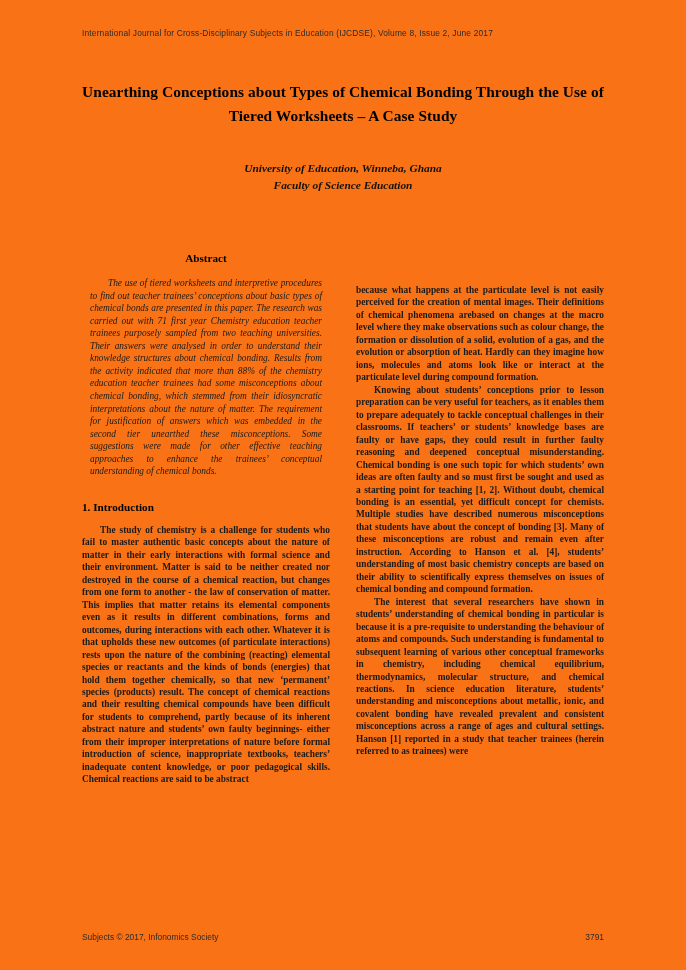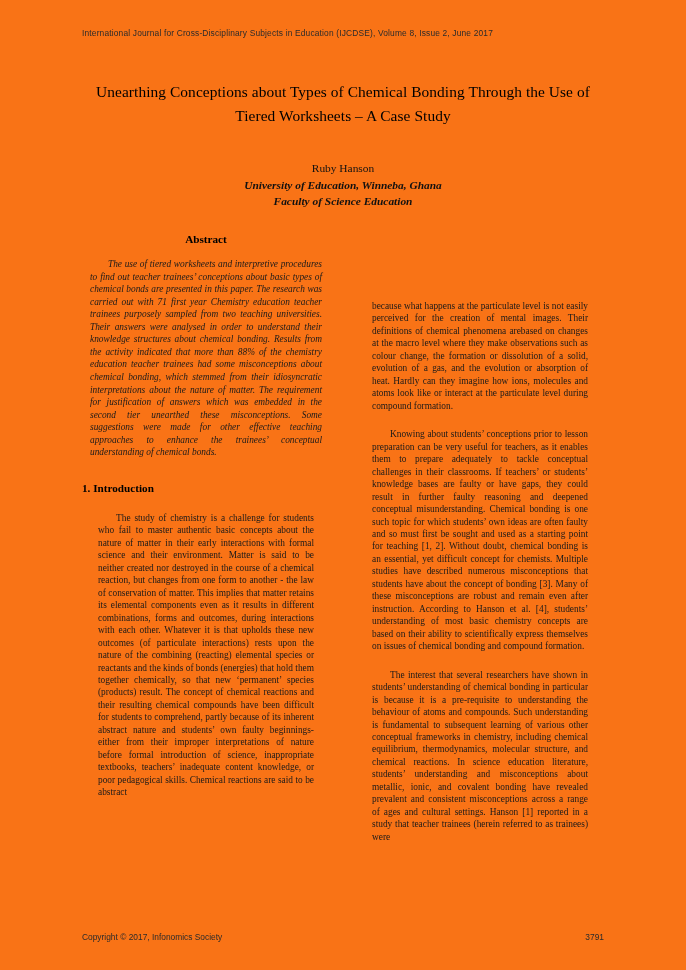--- a/index.html
+++ b/index.html
@@ -39,21 +39,21 @@
   
   .title-block {
     position: absolute;
     top: 80px;
     left: 78px;
     right: 78px;
     text-align: center;
   }
   .paper-title {
     font-family: "Liberation Serif", serif;
-    font-weight: normal;
+    font-weight: bold;
     font-size: 15.4px;
     line-height: 1.55;
     color: #000000;
     margin: 0;
     letter-spacing: 0.005em;
   }
 
   
   .author-block {
     position: absolute;
@@ -70,21 +70,21 @@
   .author-affil {
     font-size: 11.4px;
     font-style: italic;
     font-weight: bold;
     color: #111111;
   }
 
   
   .col {
     position: absolute;
-    top: 232px;
+    top: 251px;
     width: 248px;
     font-size: 9.35px;
     line-height: 1.335;
     text-align: justify;
     text-justify: inter-word;
     color: #1a1a1a;
   }
   .col-left  { left: 82px; }
   .col-right { left: 356px; top: 284px; width: 248px; }
 
@@ -104,23 +104,24 @@
   }
   .abstract-body {
     font-style: italic;
     font-size: 9.35px;
     line-height: 1.345;
     text-align: justify;
     margin: 8px;
     text-indent: 18px;
   }
   p.body-par {
-    margin: 16px;
+    margin: 0;
     text-indent: 18px;
     text-align: justify;
+    font-weight: bold;
   }
   p.body-par.cont {
     text-indent: 0;
   }
   .gap-before-section { height: 14px; }
 
   
   .running-footer {
     position: absolute;
     bottom: 28px;
@@ -139,21 +140,20 @@
 
 <div class="page">
 
   <div class="running-header">International Journal for Cross-Disciplinary Subjects in Education (IJCDSE), Volume 8, Issue 2, June 2017</div>
 
   <div class="title-block">
     <h1 class="paper-title">Unearthing Conceptions about Types of Chemical Bonding Through the Use of Tiered Worksheets – A Case Study</h1>
   </div>
 
   <div class="author-block">
-    <div class="author-name">Ruby Hanson</div>
     <div class="author-affil">University of Education, Winneba, Ghana</div>
     <div class="author-affil">Faculty of Science Education</div>
   </div>
 
   <div class="col col-left">
     <div class="abstract-heading">Abstract</div>
     <p class="abstract-body">The use of tiered worksheets and interpretive procedures to find out teacher trainees’ conceptions about basic types of chemical bonds are presented in this paper. The research was carried out with 71 first year Chemistry education teacher trainees purposely sampled from two teaching universities. Their answers were analysed in order to understand their knowledge structures about chemical bonding. Results from the activity indicated that more than 88% of the chemistry education teacher trainees had some misconceptions about chemical bonding, which stemmed from their idiosyncratic interpretations about the nature of matter. The requirement for justification of answers which was embedded in the second tier unearthed these misconceptions. Some suggestions were made for other effective teaching approaches to enhance the trainees’ conceptual understanding of chemical bonds.</p>
 
     <div class="gap-before-section"></div>
 
@@ -161,17 +161,17 @@
     <p class="body-par">The study of chemistry is a challenge for students who fail to master authentic basic concepts about the nature of matter in their early interactions with formal science and their environment. Matter is said to be neither created nor destroyed in the course of a chemical reaction, but changes from one form to another - the law of conservation of matter. This implies that matter retains its elemental components even as it results in different combinations, forms and outcomes, during interactions with each other. Whatever it is that upholds these new outcomes (of particulate interactions) rests upon the nature of the combining (reacting) elemental species or reactants and the kinds of bonds (energies) that hold them together chemically, so that new ‘permanent’ species (products) result. The concept of chemical reactions and their resulting chemical compounds have been difficult for students to comprehend, partly because of its inherent abstract nature and students’ own faulty beginnings- either from their improper interpretations of nature before formal introduction of science, inappropriate textbooks, teachers’ inadequate content knowledge, or poor pedagogical skills. Chemical reactions are said to be abstract</p>
   </div>
 
   <div class="col col-right">
     <p class="body-par cont">because what happens at the particulate level is not easily perceived for the creation of mental images. Their definitions of chemical phenomena arebased on changes at the macro level where they make observations such as colour change, the formation or dissolution of a solid, evolution of a gas, and the evolution or absorption of heat. Hardly can they imagine how ions, molecules and atoms look like or interact at the particulate level during compound formation.</p>
     <p class="body-par">Knowing about students’ conceptions prior to lesson preparation can be very useful for teachers, as it enables them to prepare adequately to tackle conceptual challenges in their classrooms. If teachers’ or students’ knowledge bases are faulty or have gaps, they could result in further faulty reasoning and deepened conceptual misunderstanding. Chemical bonding is one such topic for which students’ own ideas are often faulty and so must first be sought and used as a starting point for teaching [1, 2]. Without doubt, chemical bonding is an essential, yet difficult concept for chemists. Multiple studies have described numerous misconceptions that students have about the concept of bonding [3]. Many of these misconceptions are robust and remain even after instruction. According to Hanson et al. [4], students’ understanding of most basic chemistry concepts are based on their ability to scientifically express themselves on issues of chemical bonding and compound formation.</p>
     <p class="body-par">The interest that several researchers have shown in students’ understanding of chemical bonding in particular is because it is a pre-requisite to understanding the behaviour of atoms and compounds. Such understanding is fundamental to subsequent learning of various other conceptual frameworks in chemistry, including chemical equilibrium, thermodynamics, molecular structure, and chemical reactions. In science education literature, students’ understanding and misconceptions about metallic, ionic, and covalent bonding have revealed prevalent and consistent misconceptions across a range of ages and cultural settings. Hanson [1] reported in a study that teacher trainees (herein referred to as trainees) were</p>
   </div>
 
   <div class="running-footer">
-    <span>Copyright © 2017, Infonomics Society</span>
+    <span>Subjects © 2017, Infonomics Society</span>
     <span>3791</span>
   </div>
 
 </div>
 
 </body></html>

